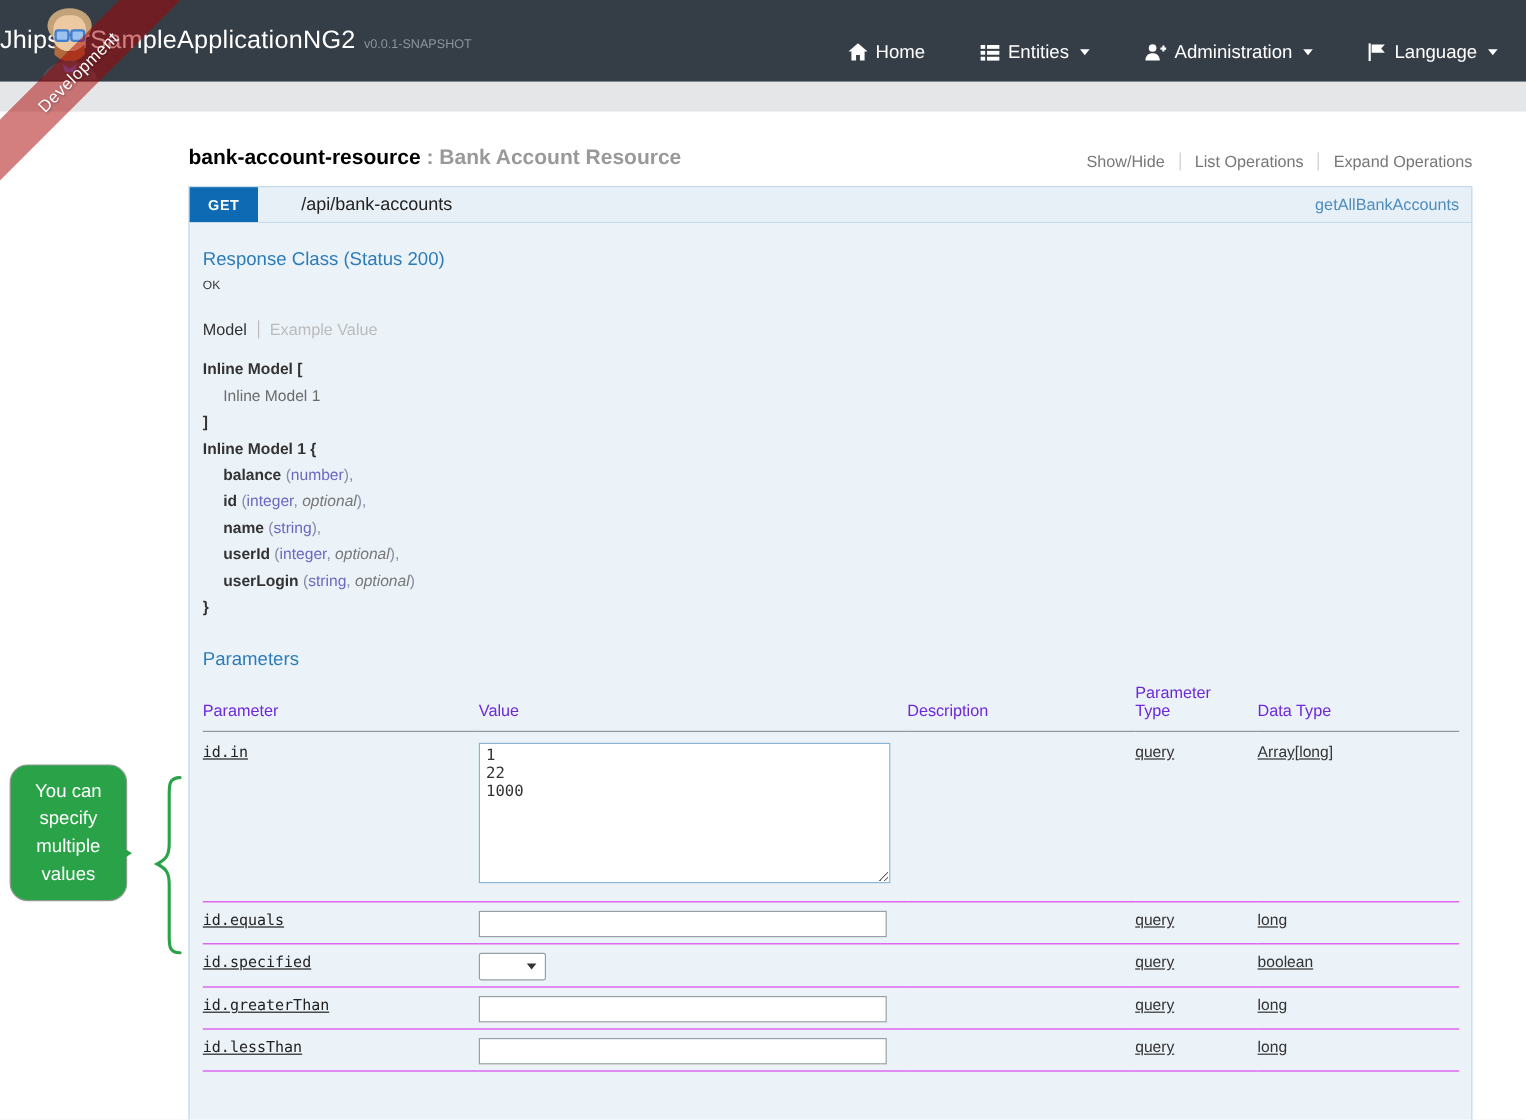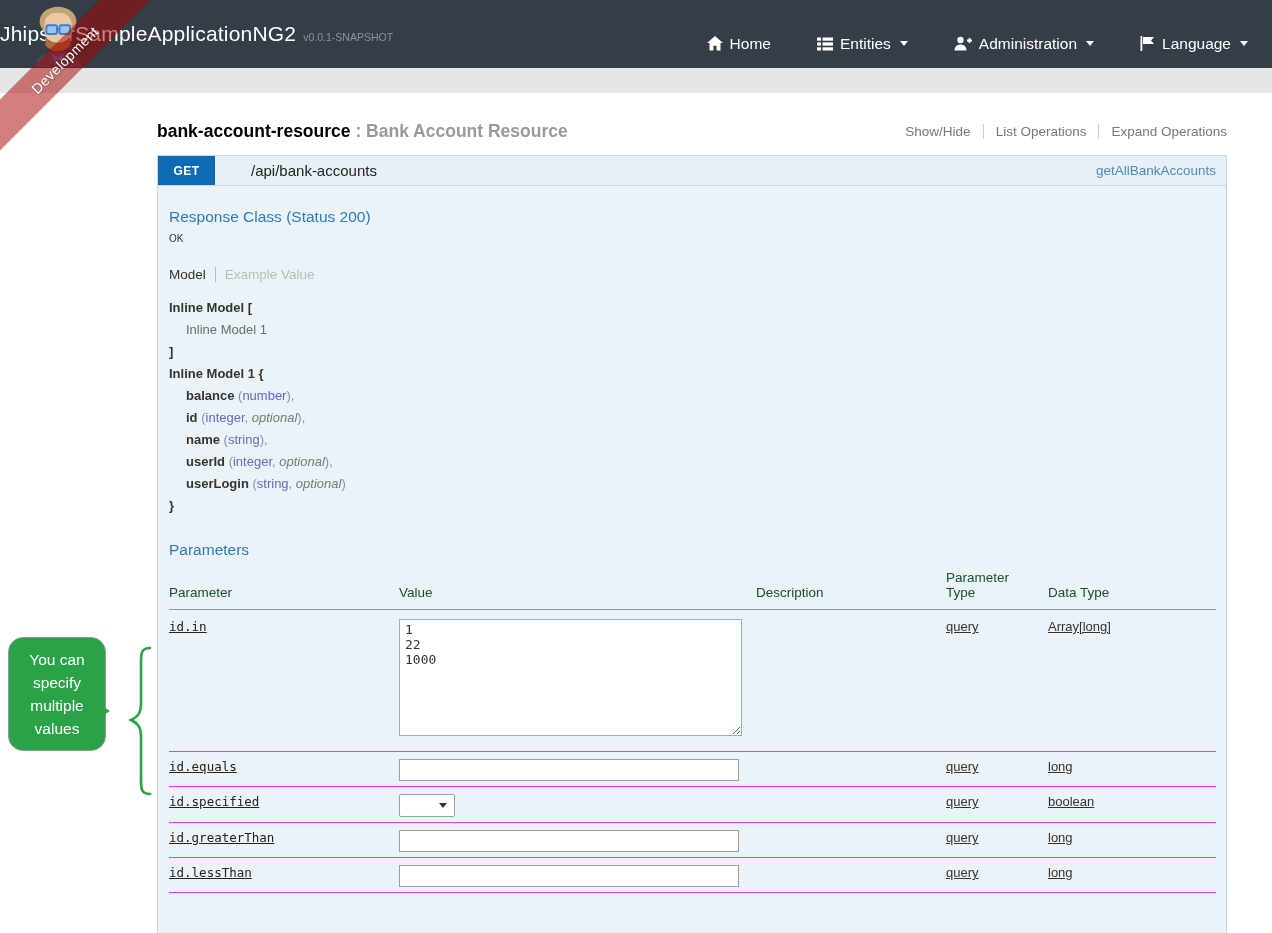--- a/index.html
+++ b/index.html
@@ -26,21 +26,21 @@
   
   .ribbon{
     position:absolute;left:-65px;top:42px;width:260px;padding:10px 0;z-index:50;
     transform:rotate(-45deg);background:var(--ribbon-red);color:#fff;text-align:center;
     font-size:14px;letter-spacing:.5px;text-shadow:0 1px 2px rgba(0,0,0,.35);pointer-events:none;
   }
   
   .strip{height:25px;background:#e4e6e8;}
   
   .container{margin:28px 0 0 157px;width:1070px;}
-  .res-header{display:flex;align-items:center;}
+  .res-header{display:flex;align-items:flex-end;}
   .res-title{font-size:17.5px;font-weight:bold;color:#000;}
   .res-subtitle{font-size:17.5px;font-weight:bold;color:#999;}
   .res-links{margin-left:auto;font-size:13.5px;color:#777;display:flex;align-items:center;}
   .res-links span{padding:0 12px;cursor:pointer;}
   .res-links span + span{border-left:1px solid #ccc;}
   .res-links span:last-child{padding-right:0;}
   
   .op-heading{
     margin-top:13px;height:31px;background:var(--panel-header-bg);
     border:1px solid var(--panel-border);display:flex;align-items:center;
@@ -73,21 +73,21 @@
     margin-left:9px;display:inline-flex;align-items:center;justify-content:space-between;
     border:1px solid #8a9097;background:#fff;font-size:12px;color:#333;
     padding:3px 6px;min-width:46px;cursor:pointer;border-radius:2px;
   }
   .fake-select .sel-caret{width:0;height:0;border-left:4px solid transparent;border-right:4px solid transparent;border-top:5px solid #333;margin-left:8px;}
   .params-heading{margin-top:24px;}
   
   table.params{width:100%;border-collapse:collapse;margin-top:6px;table-layout:fixed;}
   table.params col.c-param{width:230px;} table.params col.c-value{width:357px;}
   table.params col.c-desc{width:190px;} table.params col.c-ptype{width:102px;}
-  th{font-weight:normal;text-align:left;color:#14532d;font-size:13.5px;vertical-align:bottom;
+  th{font-weight:normal;text-align:left;color:#6d28d9;font-size:13.5px;vertical-align:bottom;
      padding:4px 24px 9px 0;}
   thead th{border-bottom:1px solid #8c979e;}
   td{vertical-align:top;padding:7px 0 5px 0;border-bottom:1px solid #d946ef;font-size:13px;color:#333;text-decoration:underline;}
   tr.tall td{padding-top:9px;padding-bottom:12px;}
   .mono{font-family:"DejaVu Sans Mono", monospace;font-size:12.5px;color:#222;}
   td textarea{
     width:343px;height:117px;resize:both;border:1px solid #8bb4d2;background:#fff;
     font-family:"DejaVu Sans Mono", monospace;font-size:13px;color:#333;padding:2px 5px;outline:none;
   }
   td input[type=text]{

